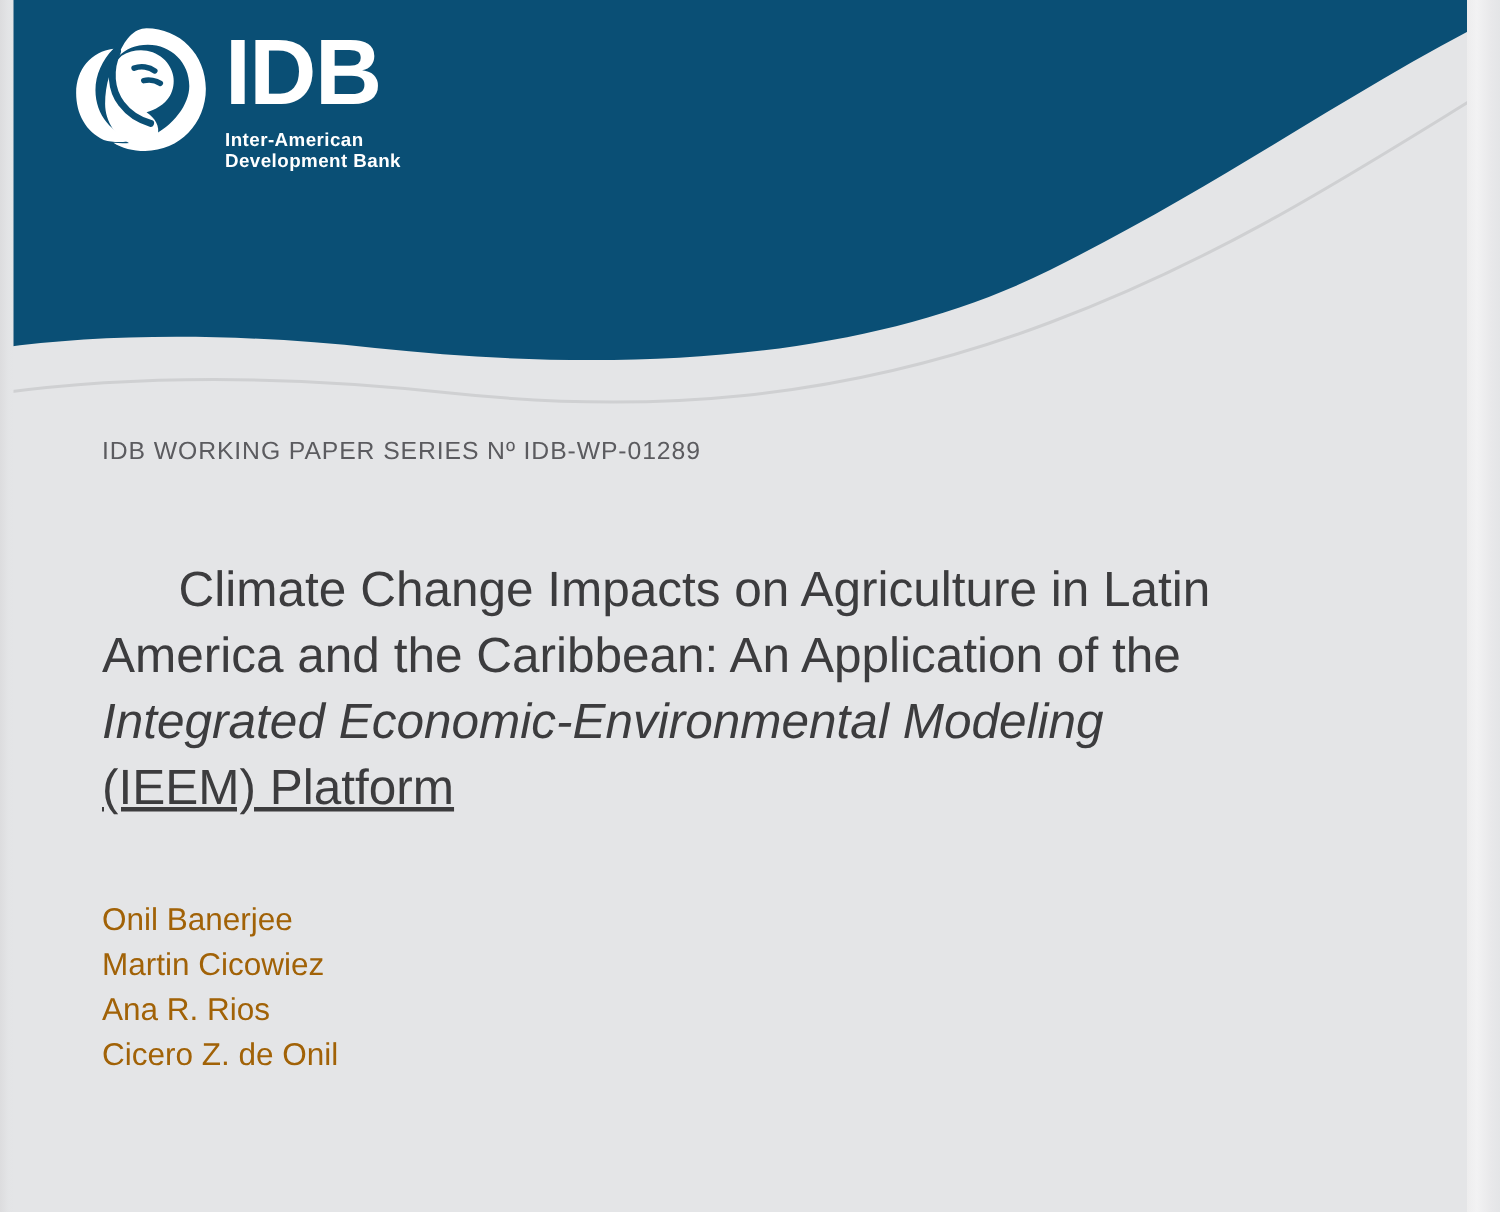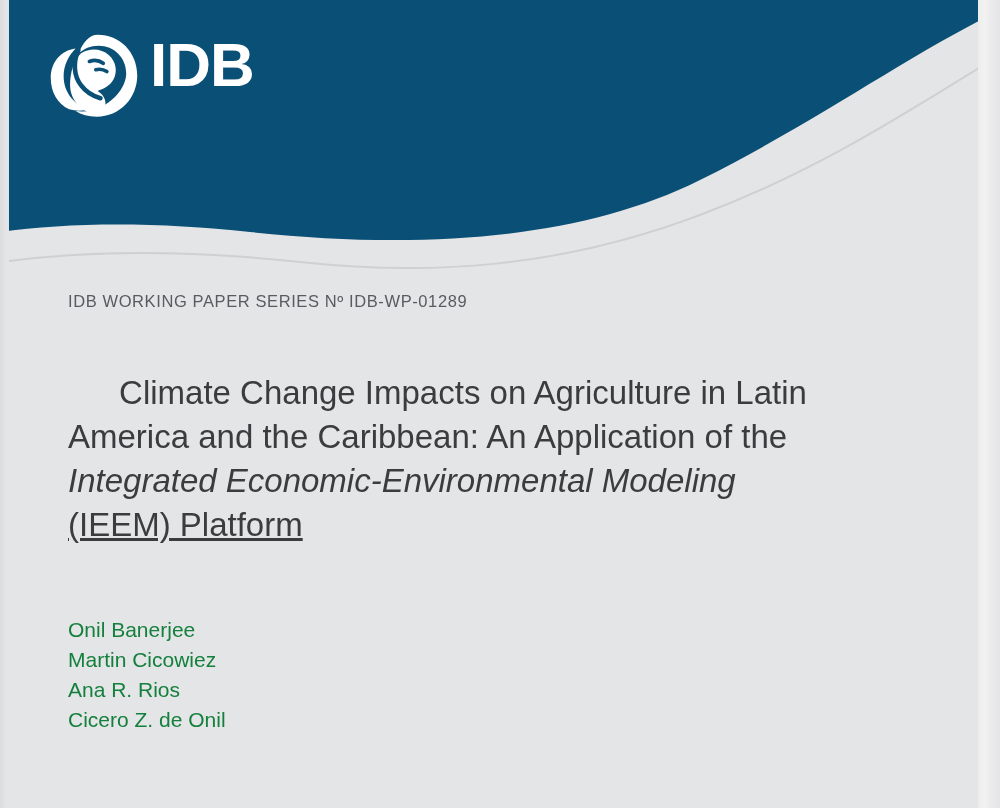--- a/index.html
+++ b/index.html
@@ -44,21 +44,21 @@
     left: 0; top: 0;
     width: 1000px;
     height: 300px;
     z-index: 1;
   }
 
   
   .logo-block {
     position: absolute;
     left: 48px;
-    top: 32px;
+    top: 16px;
     z-index: 4;
     display: flex;
     align-items: flex-start;
   }
   .logo-mark {
     width: 92px;
     height: 92px;
     flex: 0 0 auto;
   }
   .logo-text {
@@ -105,25 +105,25 @@
     margin-top: 60px;
     font-family: "Liberation Sans", sans-serif;
     font-size: 33px;
     line-height: 44px;
     font-weight: normal;
     color: #3c3c3e;
     max-width: 790px;
   }
 
   .authors {
-    margin-top: 68px;
+    margin-top: 52px;
     font-family: "Liberation Sans", sans-serif;
     font-size: 21px;
     line-height: 30px;
-    color: #15803d;
+    color: #a16207;
   }
   .author-name { display: block; }
 </style>
 </head>
 <body>
 
 <div id="page">
 
   <svg class="header-wave" viewBox="0 0 1000 300" preserveAspectRatio="none" xmlns="http://www.w3.org/2000/svg">
     <path d="M 0,0 L 1000,0 L 1000,10 C 900,60 820,120 700,180 C 580,240 420,250 250,232 C 160,222 70,222 0,232 Z" fill="#0a4f75"></path>
@@ -144,20 +144,22 @@
                C67,59 60,62 54,64 C60,68 64,74 62,81 C59,88 50,90 43,87
                C32,82 24,71 24,58 C24,44 28,30 36,23 Z" fill="#ffffff"></path>
 
       <path d="M45,32 C50,30 56,31 60,34" stroke="#0a4f75" stroke-width="4" stroke-linecap="round" fill="none"></path>
       <path d="M52,41 C56,40 61,41 64,43" stroke="#0a4f75" stroke-width="4" stroke-linecap="round" fill="none"></path>
 
       <path d="M33,20 C27,33 28,48 36,58 C42,66 50,70 57,72" stroke="#0a4f75" stroke-width="5" fill="none" stroke-linecap="round"></path>
     </svg>
     <div class="logo-text">
       <div class="logo-idb">IDB</div>
+      <div class="logo-sub">Inter-American
+Development Bank</div>
     </div>
   </div>
 
   <div class="content">
 
     <div class="series-line">IDB WORKING PAPER SERIES Nº IDB-WP-01289</div>
 
     <div class="doc-title">
       <span style="display: block; text-align: center;">Climate Change Impacts on Agriculture in Latin</span>
       <span style="display: block;">America and the Caribbean: An Application of the</span>

